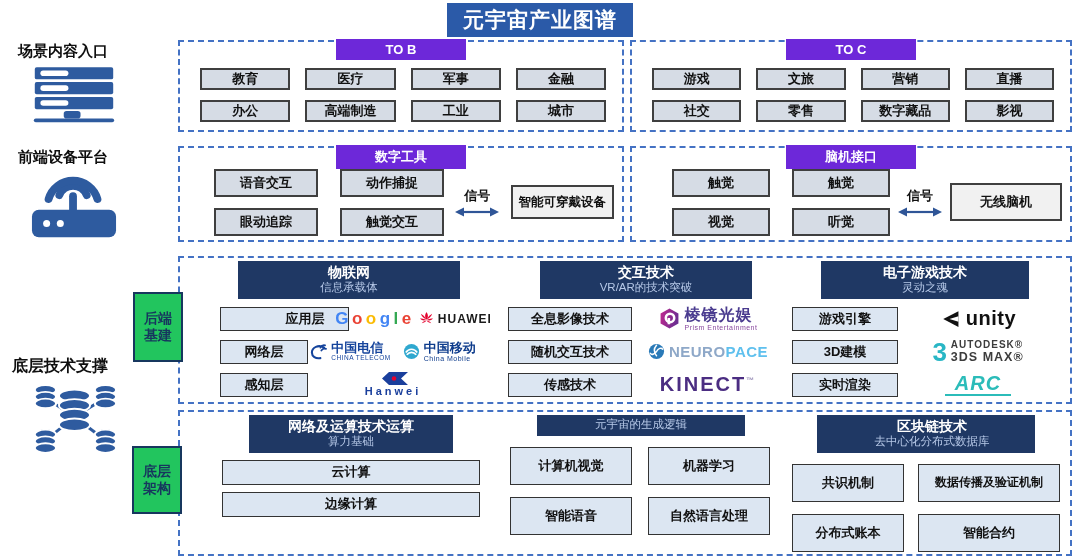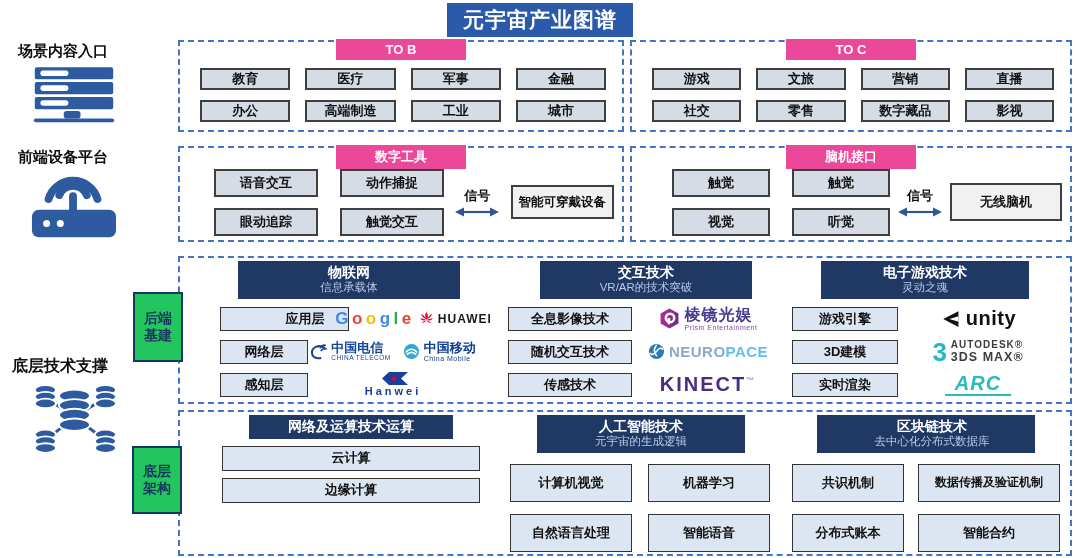--- a/index.html
+++ b/index.html
@@ -14,21 +14,21 @@
     background:#2b5aa8;color:#fff;font-weight:bold;font-size:21px;
     padding:3px 16px;letter-spacing:1px;white-space:nowrap;
   }
   
   .rail-label{position:absolute;font-weight:bold;font-size:15px;color:#0f0f0f;white-space:nowrap;}
   .rail-icon{position:absolute;}
   
   .dash{position:absolute;border:2px dashed #4472c4;background:transparent;}
   .hdr1{
     position:absolute;top:-3px;left:50%;transform:translateX(-50%);
-    background:#ec4899;color:#fff;font-weight:bold;font-size:13px;
+    background:#6d28d9;color:#fff;font-weight:bold;font-size:13px;
     min-width:110px;text-align:center;padding:3px 10px;z-index:2;white-space:nowrap;
   }
   
   .itemA{
     background:#d6dce5;border:2px solid #3f3f3f;
     display:flex;align-items:center;justify-content:center;
     font-weight:bold;font-size:13px;color:#111;white-space:nowrap;
   }
   .itemB{
     background:#dce6f2;border:1.5px solid #333;
@@ -400,35 +400,35 @@
 <div class="sideLabel" style="left:132px;top:446px;width:46px;height:64px;">
   <div>底层</div>
     <div>架构</div>
 </div>
 
 <div class="dash" style="left:178px;top:410px;width:890px;height:142px;">
 
   <div class="col stack" style="left:42px;width:258px;">
     <div class="hdr2" style="width:196px;">
       <div class="t">网络及运算技术运算</div>
+      <div class="s">算力基础</div>
     </div>
     <div class="itemB">云计算</div>
     <div class="itemB">边缘计算</div>
   </div>
 
   <div class="col" style="left:330px;width:262px;">
     <div class="hdr2" style="width:200px;">
-      <div class="t">人工智能技术</div>
       <div class="s">元宇宙的生成逻辑</div>
     </div>
     <div class="gridBig" style="grid-template-columns:122px 122px;">
       <div class="itemB">计算机视觉</div>
       <div class="itemB">机器学习</div>
+      <div class="itemB">智能语音</div>
       <div class="itemB">自然语言处理</div>
-      <div class="itemB">智能语音</div>
     </div>
   </div>
 
   <div class="col" style="left:612px;width:268px;">
     <div class="hdr2" style="width:198px;padding-left:16px;">
       <div class="t">区块链技术</div>
       <div class="s">去中心化分布式数据库</div>
     </div>
     <div class="gridBig" style="grid-template-columns:112px 142px;column-gap:14px;">
       <div class="itemB">共识机制</div>

